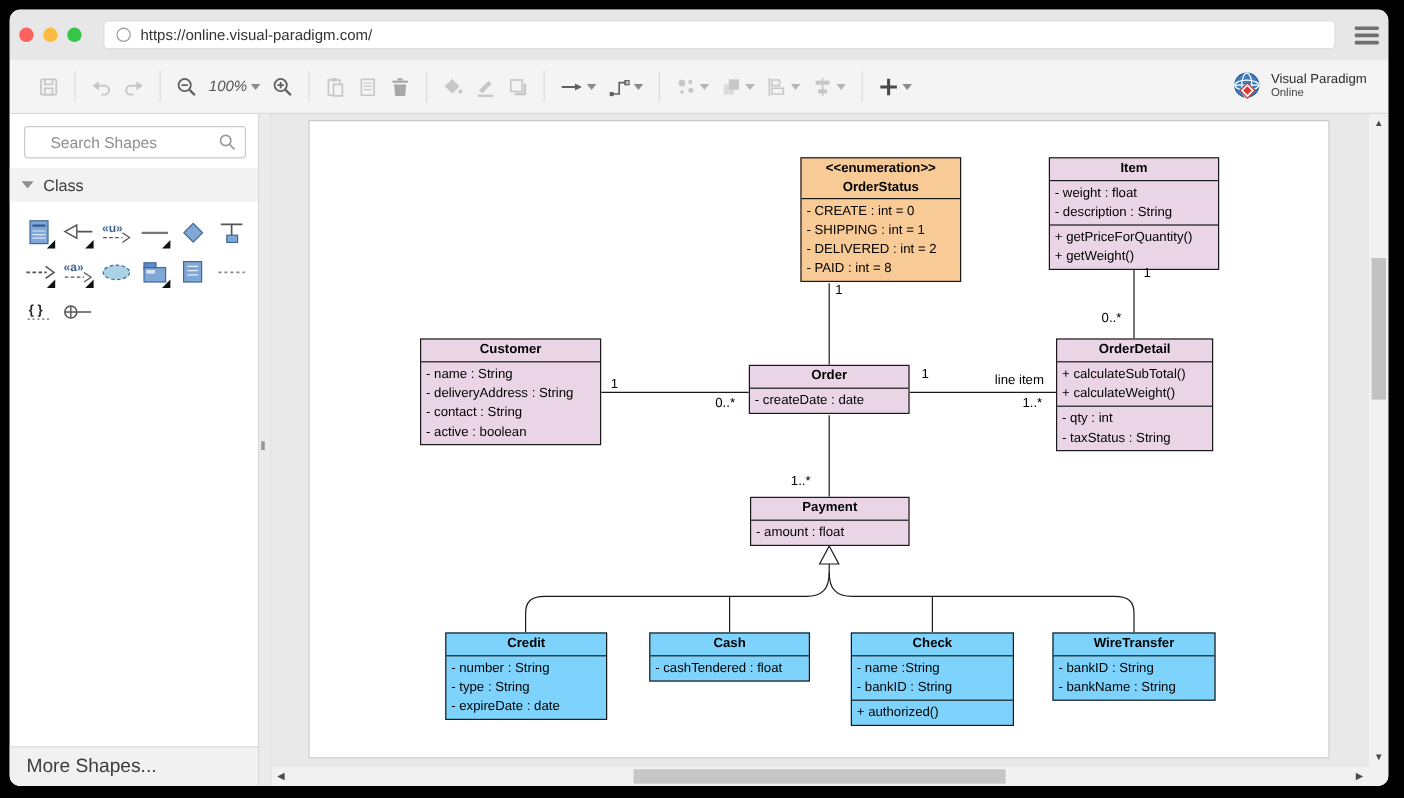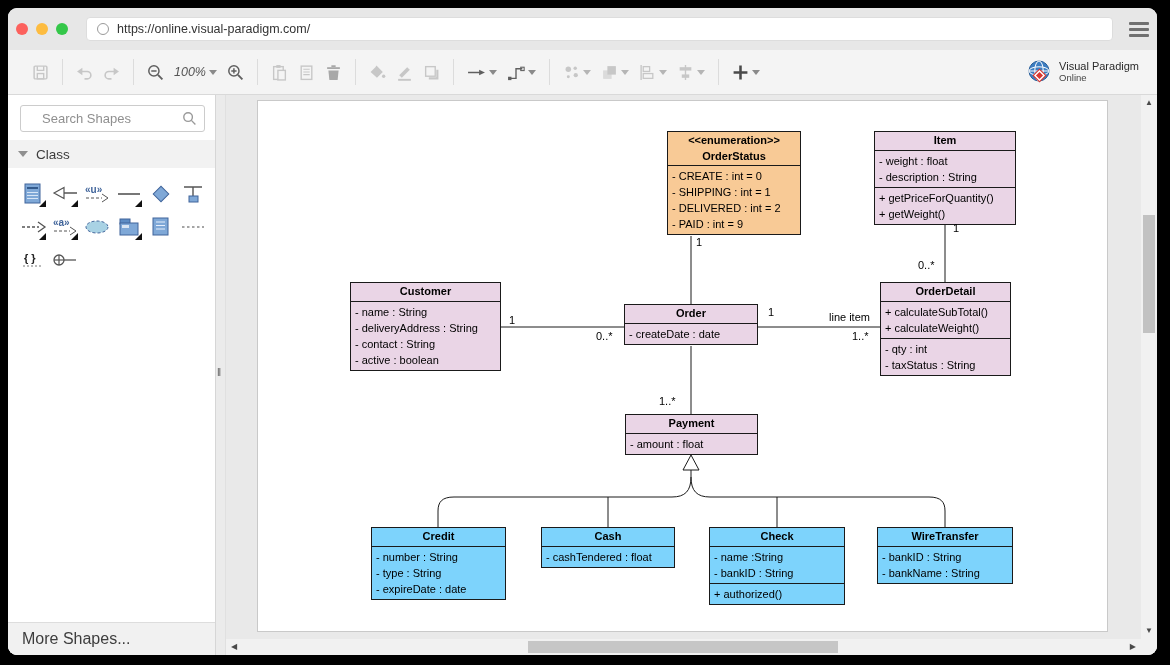--- a/index.html
+++ b/index.html
@@ -409,21 +409,21 @@
       <div id="diagram-layer">
           <div class="uml-class orange" style="left: 398px; top: 36px; width: 134px; margin-left: 43px;">
             <div class="uml-header">
               <div>&lt;&lt;enumeration&gt;&gt;</div>
               <div>OrderStatus</div>
             </div>
             <div class="uml-section">
               <div>- CREATE : int = 0</div>
               <div>- SHIPPING : int = 1</div>
               <div>- DELIVERED : int = 2</div>
-              <div>- PAID : int = 9</div>
+              <div>- PAID : int = 8</div>
             </div>
           </div>
           <div class="uml-class purple" style="left: 648px; top: 36px; width: 142px;">
             <div class="uml-header">
               <div>Item</div>
             </div>
             <div class="uml-section">
               <div>- weight : float</div>
               <div>- description : String</div>
             </div>

